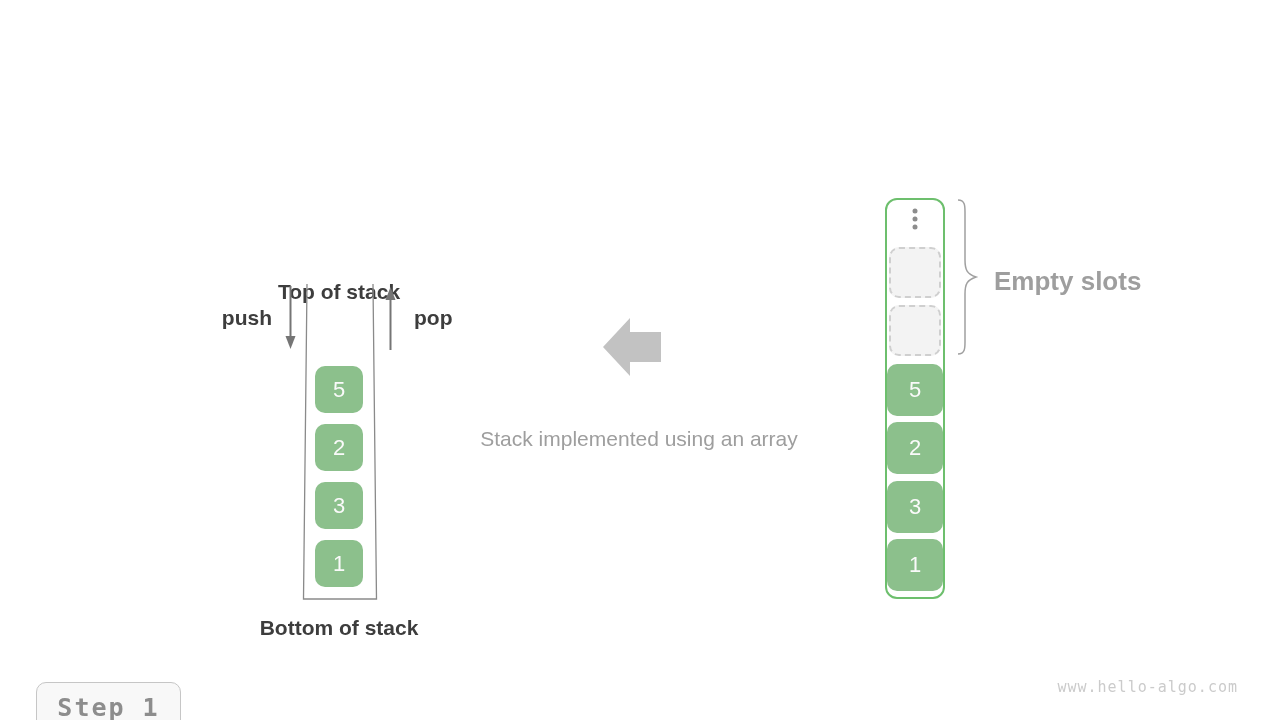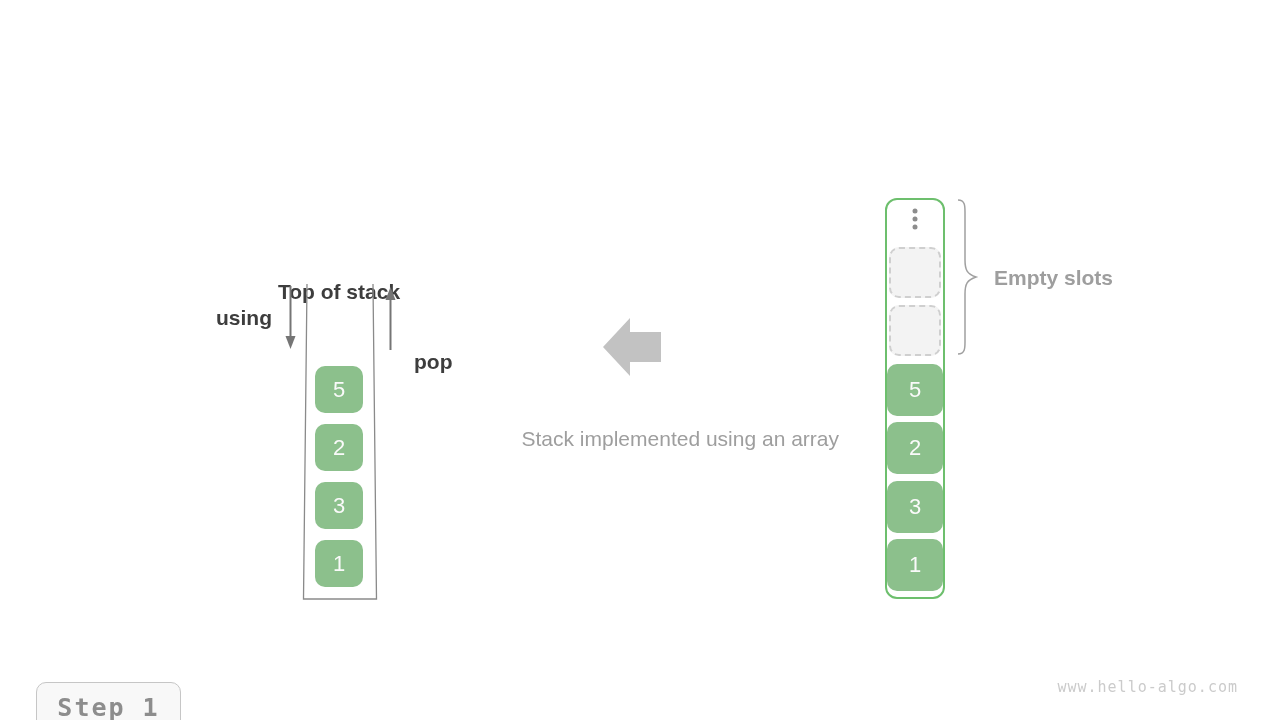--- a/index.html
+++ b/index.html
@@ -1,21 +1,21 @@
 <!DOCTYPE html>
 <html style="--box-green: #8cc08c; --container-green: #6dbf6d; --label-dark: #3d3d3d; --label-gray: #9e9e9e; --arrow-gray: #757575; --big-arrow-gray: #c2c2c2; --outline-gray: #8a8a8a; --brace-gray: #a0a0a0; --dots-gray: #8d8d8d; --slot-bg: #f3f3f3; --slot-border: #cfcfcf; --chip-border: #c6c6c6; --chip-bg: #f8f8f8; --chip-text: #8d8d8d; --watermark-gray: #cbcbcb;"><head>
 <meta charset="utf-8">
 <style>
   html,body { margin:0; padding:0; background:#fff; }
   .canvas { position:relative; width:1280px; height:720px; background:#ffffff;
             font-family:"Liberation Sans", sans-serif; overflow:hidden; }
   .abs { position:absolute; }
 
   .lbl-dark { color:var(--label-dark); font-weight:bold; font-size:21px; }
-  .lbl-gray { color:var(--label-gray); font-weight:bold; font-size:21px; }
+  .lbl-gray { color:var(--label-gray); font-weight:bold; font-size:26px; }
   .caption  { color:var(--label-gray); font-size:21px; font-weight:normal; }
   .t-center { text-align:center; }
   .t-right  { text-align:right; }
 
   .cell { background:var(--box-green); border-radius:10px; color:#fafafa;
           font-size:22px; display:flex; align-items:center; justify-content:center; }
 
   .array-container { border:2px solid var(--container-green); border-radius:12px;
                      background:#ffffff; box-sizing:border-box; }
   .slot { background:var(--slot-bg); border:2px dashed var(--slot-border);
@@ -40,42 +40,43 @@
 <body>
 
 <div class="canvas">
 
   <div class="abs lbl-dark t-center" style="left:239px; top:240px; width:200px;margin-top:40px;">Top of stack</div>
 
   <svg class="abs" style="left:300px; top:280px;" width="80" height="322">
     <path class="outline-path" d="M7 4 L3.5 319 L76.5 319 L73 4"></path>
   </svg>
 
-  <div class="abs lbl-dark t-right" style="left:172px; top:306px; width:100px;">using</div>
+  <div class="abs lbl-dark t-right" style="left:172px; top:306px; width:100px;">push</div>
   <svg class="abs" style="left:281px; top:284px;" width="18" height="70">
     <line class="arrow-line" x1="9.5" y1="2" x2="9.5" y2="53"></line>
     <polygon class="arrow-head" points="4.5,52 14.5,52 9.5,65"></polygon>
   </svg>
 
   <svg class="abs" style="left:381px; top:284px;" width="18" height="70">
     <polygon class="arrow-head" points="4.5,16 14.5,16 9.5,3"></polygon>
     <line class="arrow-line" x1="9.5" y1="15" x2="9.5" y2="66"></line>
   </svg>
-  <div class="abs lbl-dark" style="left:414px; top:306px;margin-top:44px;">pop</div>
+  <div class="abs lbl-dark" style="left:414px; top:306px;">pop</div>
 
   <div class="abs cell" style="left:315px; top:366px; width:48px; height:47px;">5</div>
   <div class="abs cell" style="left:315px; top:424px; width:48px; height:47px;">2</div>
   <div class="abs cell" style="left:315px; top:482px; width:48px; height:47px;">3</div>
   <div class="abs cell" style="left:315px; top:540px; width:48px; height:47px;">1</div>
 
+  <div class="abs lbl-dark t-center" style="left:239px; top:616px; width:200px;">Bottom of stack</div>
 
   <svg class="abs" style="left:601px; top:316px;" width="62" height="62">
     <polygon class="big-arrow" points="2,31 29,2 29,16 60,16 60,46 29,46 29,60"></polygon>
   </svg>
-  <div class="abs caption t-center" style="left:439px; top:427px; width:400px;text-align:right;">Stack implemented using an array</div>
+  <div class="abs caption t-center" style="left:439px; top:427px; width:400px;">Stack implemented using an array</div>
 
   <div class="abs array-container" style="left:885px; top:198px; width:60px; height:401px;"></div>
 
   <svg class="abs" style="left:885px; top:198px;" width="60" height="40">
     <circle class="dot" cx="30" cy="13" r="2.5"></circle>
     <circle class="dot" cx="30" cy="21" r="2.5"></circle>
     <circle class="dot" cx="30" cy="29" r="2.5"></circle>
   </svg>
 
   <div class="abs slot" style="left:889px; top:247px; width:52px; height:51px;"></div>

